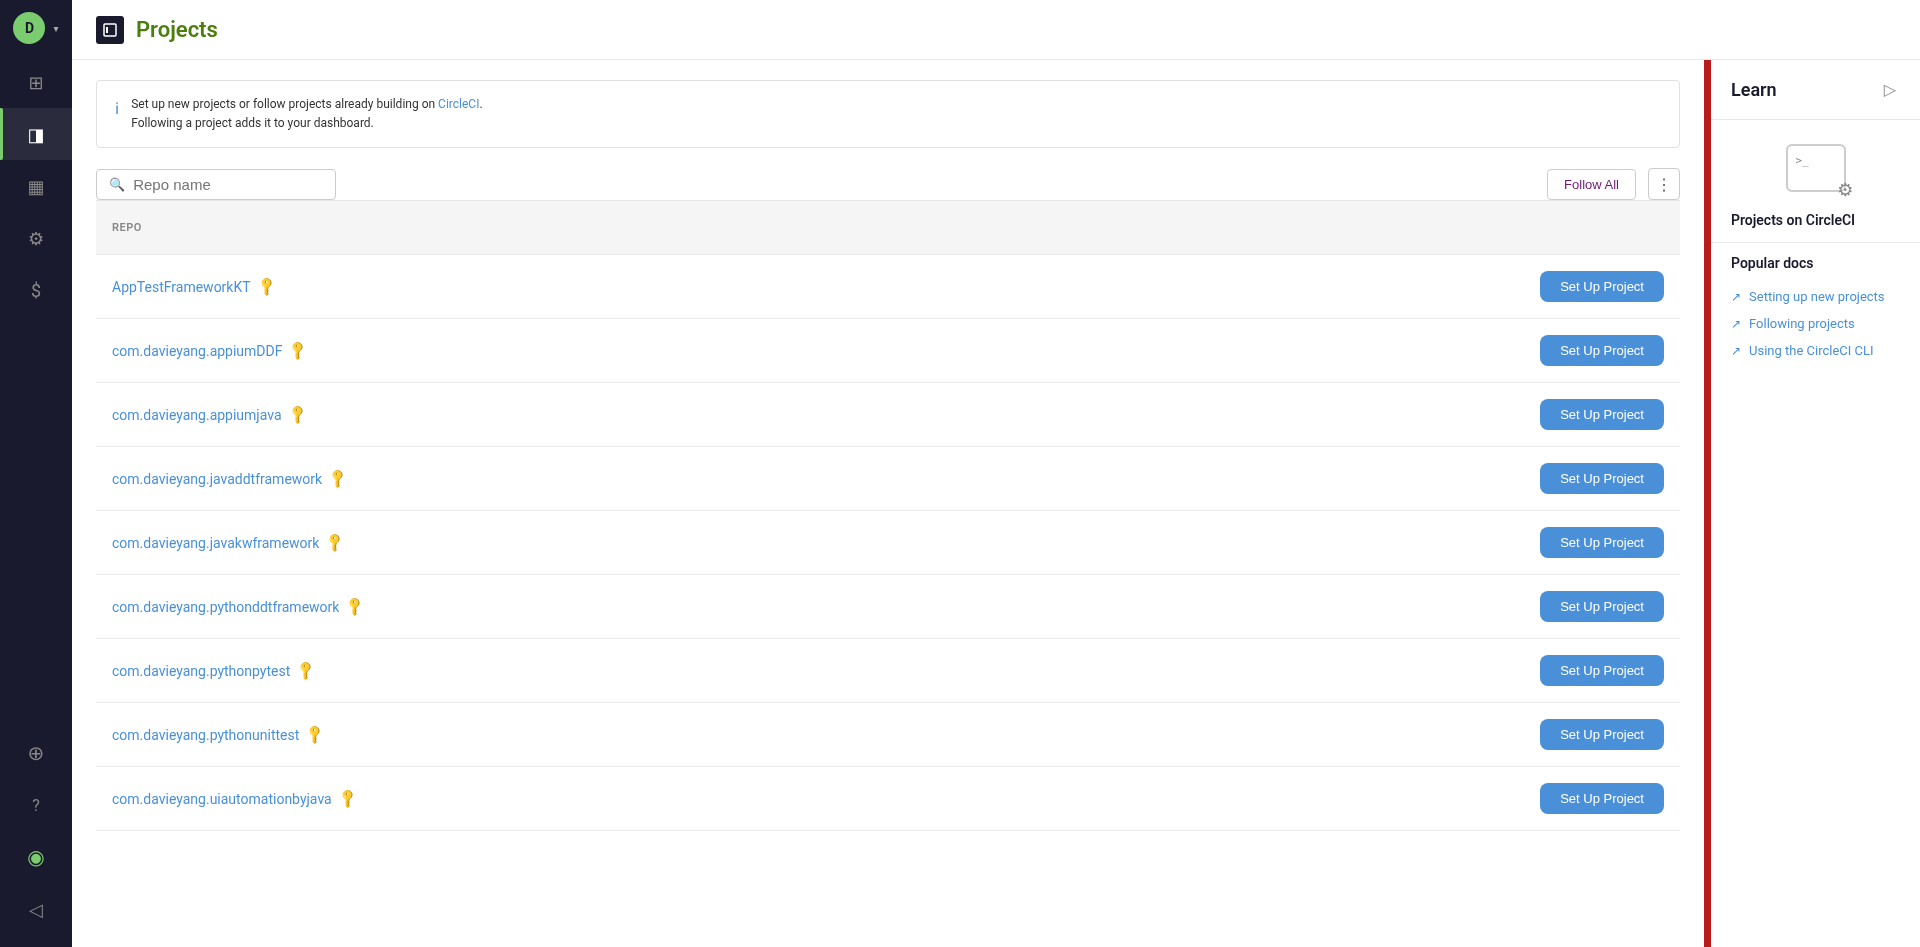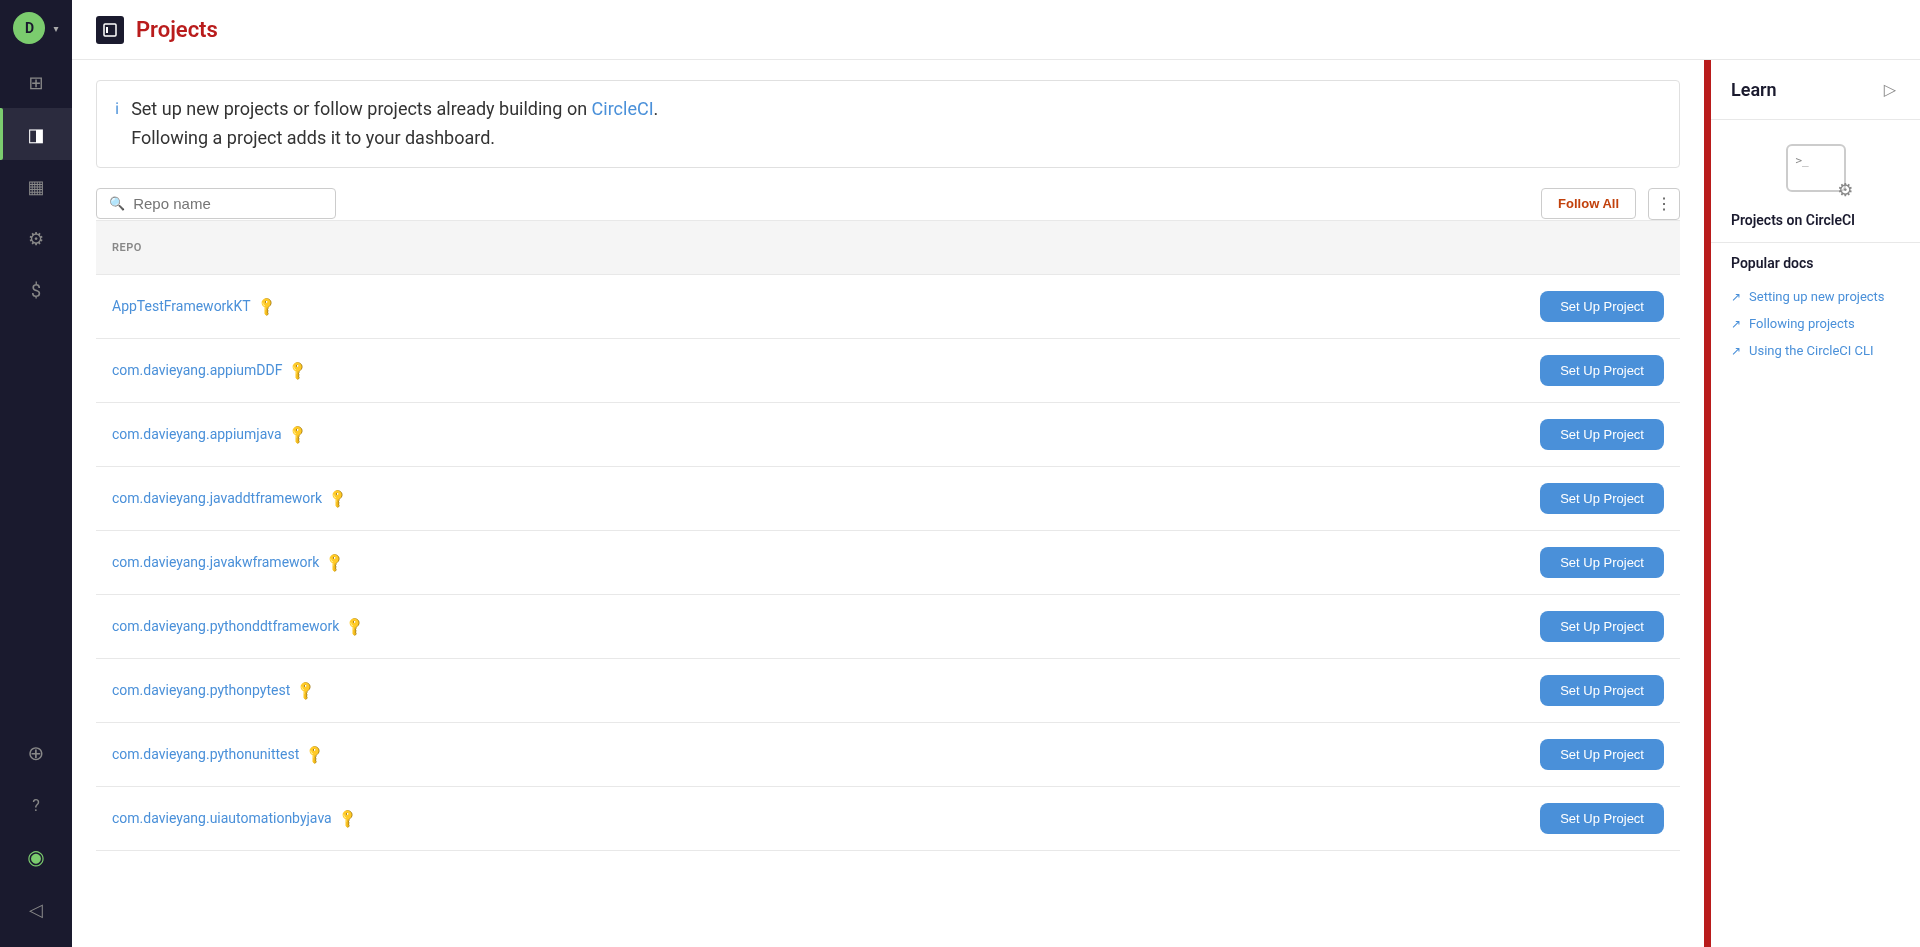--- a/index.html
+++ b/index.html
@@ -102,21 +102,21 @@
       align-items: center;
       justify-content: center;
       margin-right: 12px;
       color: #fff;
       font-size: 14px;
     }
 
     .page-title {
       font-size: 22px;
       font-weight: 600;
-      color: #b91c1c;
+      color: #4d7c0f;
     }
 
     
     #content-wrapper {
       display: flex;
       flex: 1;
       overflow: hidden;
     }
 
     
@@ -139,21 +139,21 @@
     }
 
     .info-icon {
       color: #4a90d9;
       font-size: 16px;
       margin-top: 2px;
       flex-shrink: 0;
     }
 
     .info-text {
-      font-size: 18px;
+      font-size: 12px;
       color: #333;
       line-height: 1.6;
     }
 
     .info-link {
       color: #4a90d9;
       text-decoration: none;
     }
 
     
@@ -190,23 +190,22 @@
     }
 
     .spacer { flex: 1; }
 
     .follow-all-btn {
       background: transparent;
       border: 1px solid #ccc;
       border-radius: 4px;
       padding: 7px 16px;
       font-size: 13px;
-      color: #c2410c;
-      cursor: pointer;
-      font-weight: bold;
+      color: #701a75;
+      cursor: pointer;
     }
 
     .more-btn {
       width: 32px;
       height: 32px;
       display: flex;
       align-items: center;
       justify-content: center;
       border: 1px solid #ccc;
       border-radius: 4px;

